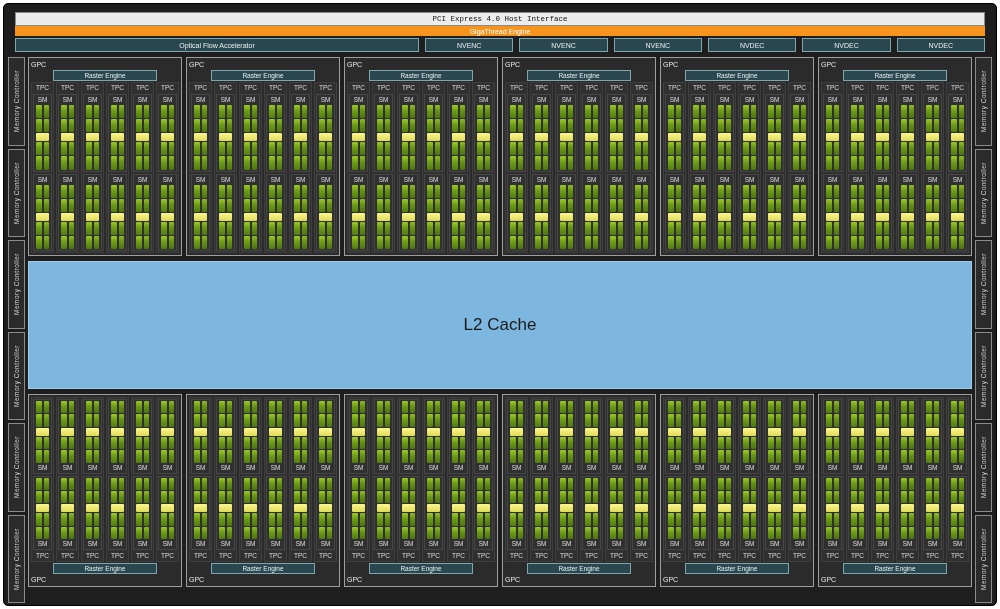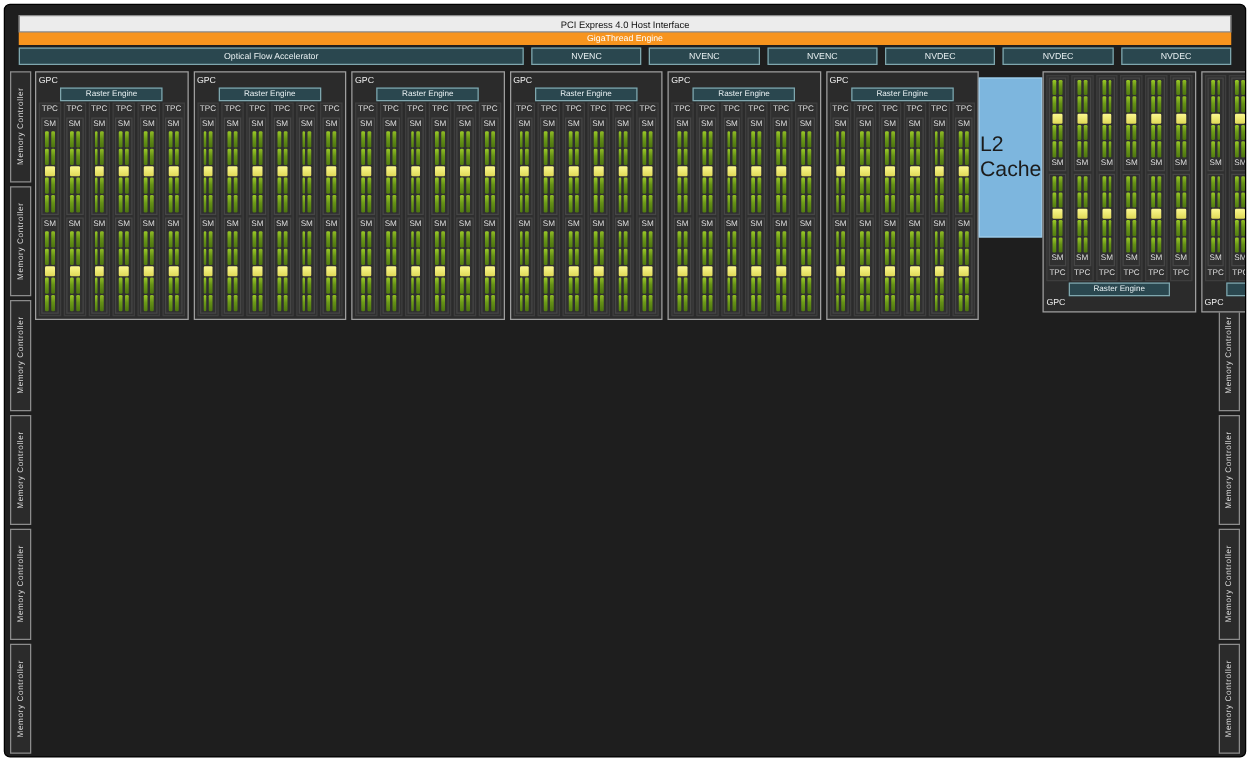--- a/index.html
+++ b/index.html
@@ -13,21 +13,21 @@
     --teal-border:#7FA6AD;
   }
   html,body{margin:0;padding:0;background:#fff;width:1000px;height:609px;
     font-family:"Liberation Sans", sans-serif; -webkit-font-smoothing:antialiased;}
   .die{position:absolute;left:3px;top:3px;width:992px;height:601px;
     background:#1E1E1E;border:1px solid #000;border-radius:5px;overflow:hidden;}
 
   
   .pci-bar{position:absolute;left:11px;top:8px;width:968px;height:12px;
     background:#ECECEC;border:1px solid #8a8a8a;color:#111;font-size:7.5px;
-    display:flex;align-items:center;justify-content:center;white-space:nowrap;}
+    display:flex;align-items:center;justify-content:center;white-space:nowrap;font-family:Liberation Mono, monospace;}
   .giga-bar{position:absolute;left:11px;top:22px;width:970px;height:10px;
     background:var(--orange);color:#fff;font-size:7px;
     display:flex;align-items:center;justify-content:center;white-space:nowrap;}
   .codec-row{position:absolute;left:11px;top:34px;width:970px;height:14px;
     display:flex;gap:6px;}
   .engine-box{background:var(--teal);border:1px solid var(--teal-border);
     color:#e8f0f2;font-size:7px;display:flex;align-items:center;justify-content:center;
     white-space:nowrap;box-sizing:border-box;}
   .ofa-bar{width:404px;flex:none;}
   .codec-box{flex:1;}
@@ -37,21 +37,21 @@
     display:flex;flex-direction:column;gap:3px;}
   .mem-col.left{left:4px;}
   .mem-col.right{right:4px;}
   .mem-seg{flex:1;background:#2B2B2B;border:1px solid #8C8C8C;box-sizing:border-box;
     display:flex;align-items:center;justify-content:center;overflow:hidden;}
   .mem-seg span{writing-mode:vertical-rl;transform:rotate(180deg);
     font-size:6.5px;color:#d8d8d8;letter-spacing:.5px;white-space:nowrap;}
 
   
   .center{position:absolute;left:24px;top:53px;width:944px;height:546px;
-    display:flex;flex-direction:row;}
+    display:flex;flex-direction:column;}
   .gpc-row{display:flex;gap:4px;}
   .gpc-row.top{height:199px;}
   .gpc-row.bottom{height:193px;}
   .l2{height:128px;margin:5px 0;background:var(--l2-blue);border:1px solid #9FCBE8;
     display:flex;align-items:center;justify-content:center;
     font-size:17px;color:#1b1b1b;box-sizing:border-box;}
 
   
   .gpc{flex:1;background:#2B2B2B;border:1px solid #9E9E9E;box-sizing:border-box;
     padding:2px;display:flex;flex-direction:column;min-width:0;}

